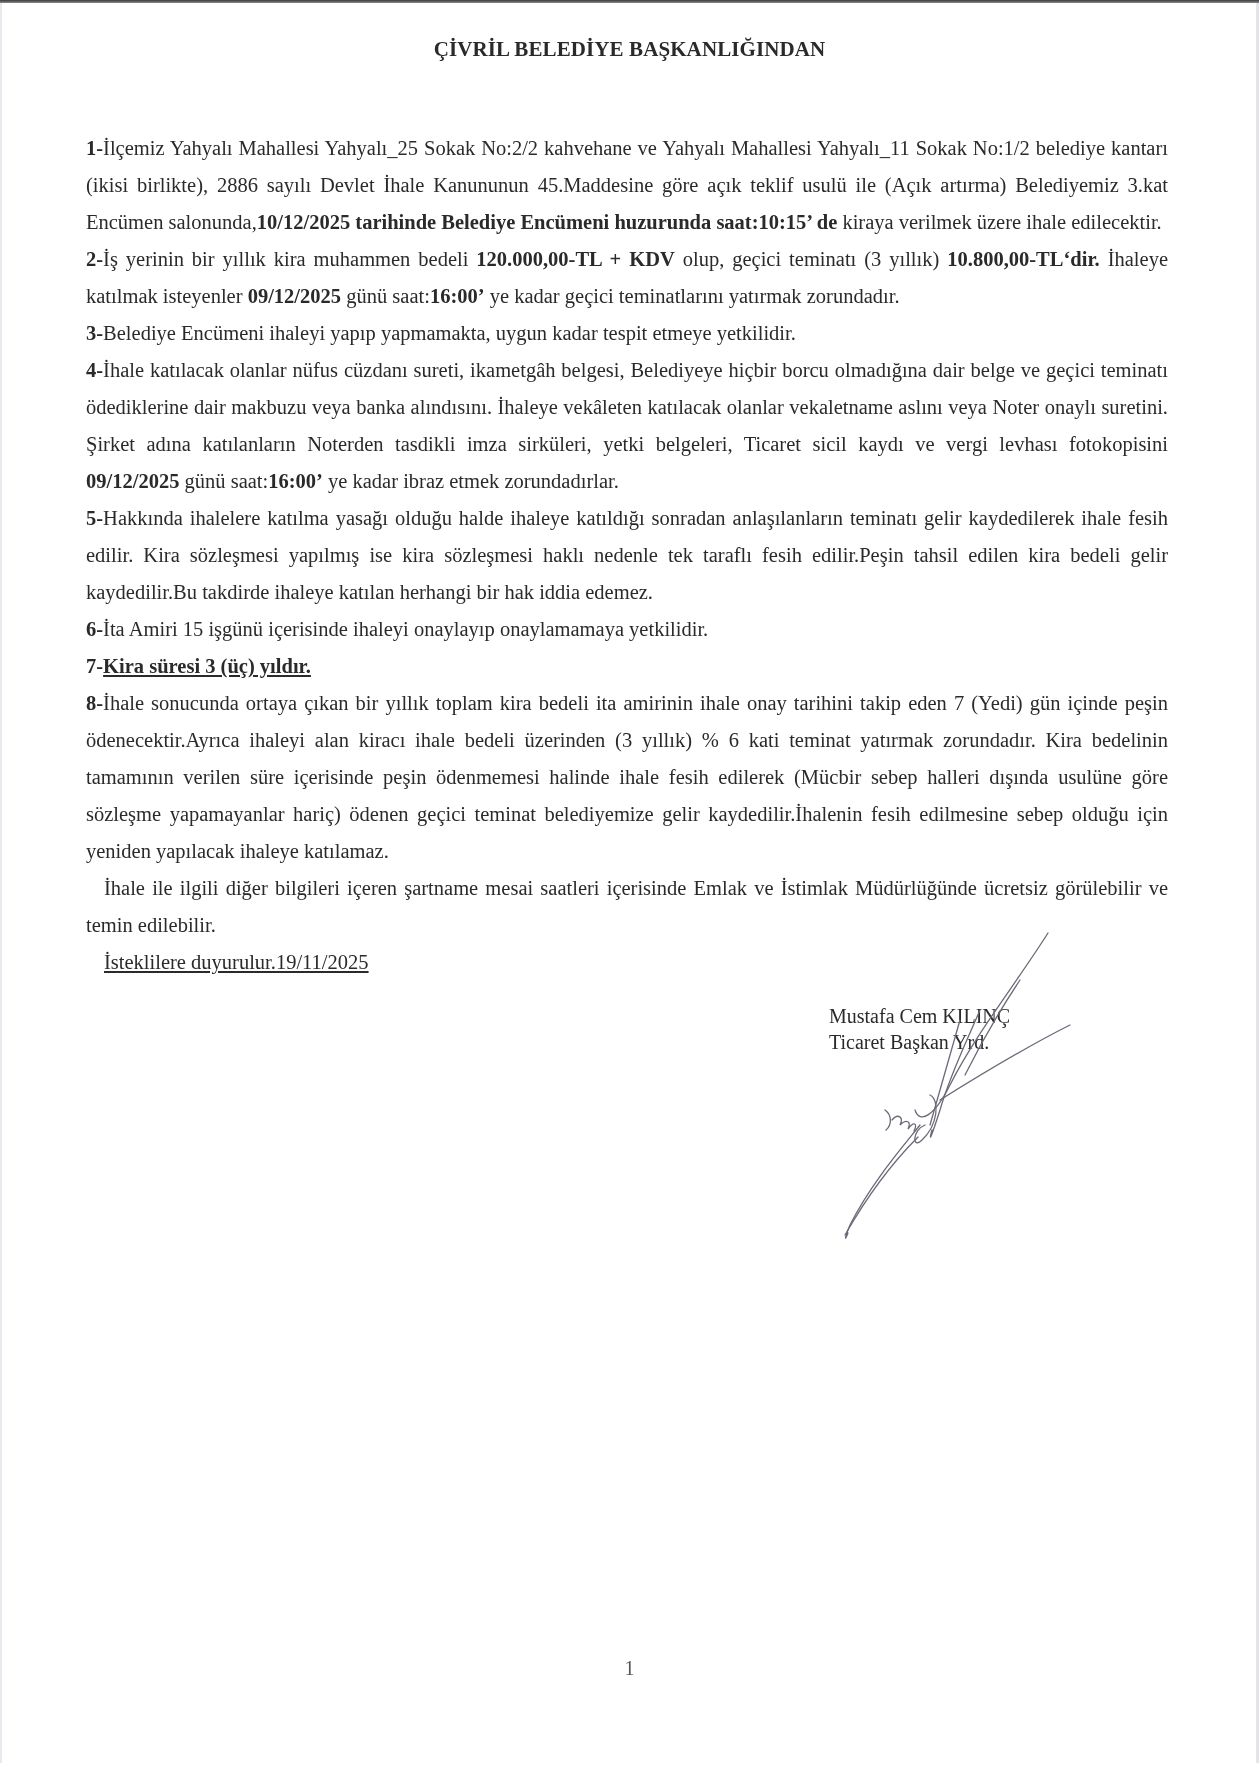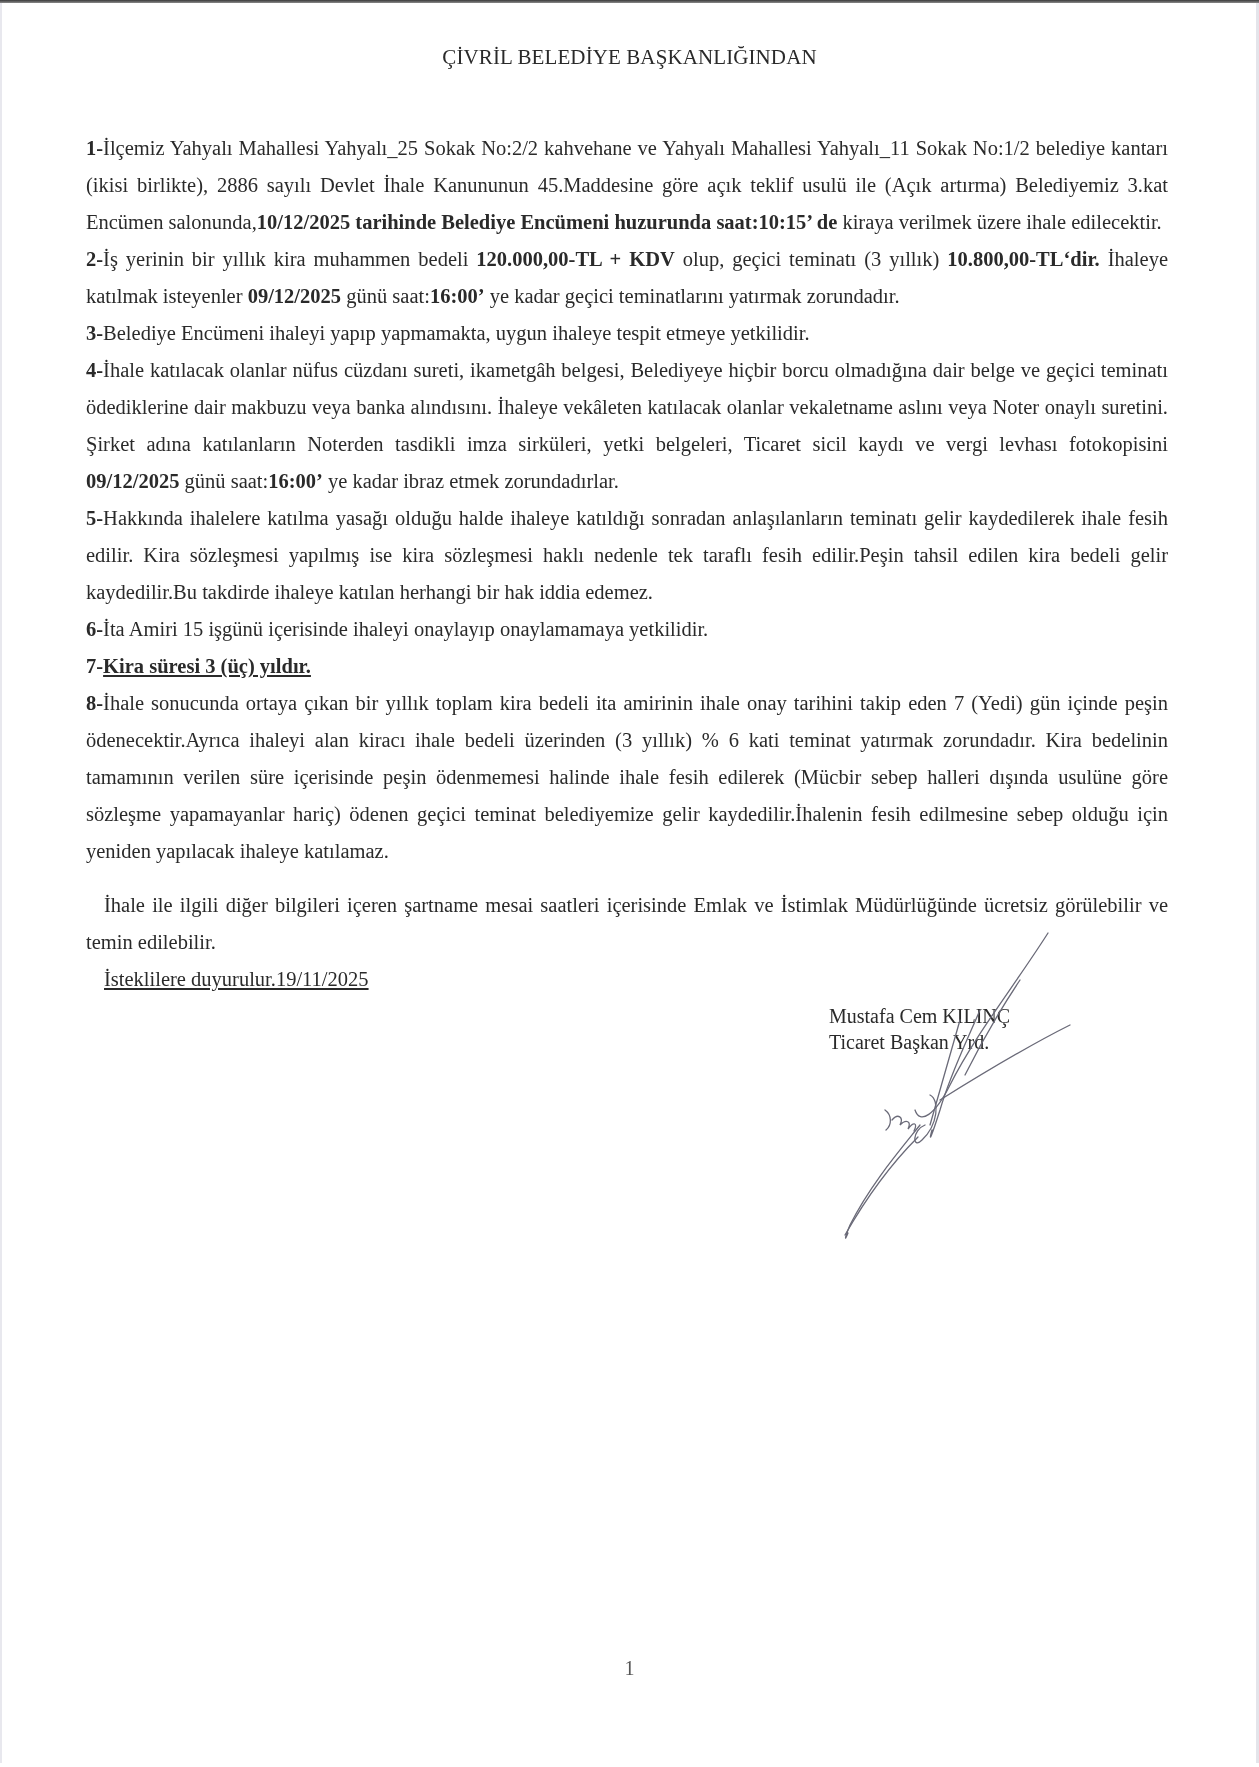--- a/index.html
+++ b/index.html
@@ -9,33 +9,33 @@
     color: #2a2a2a;
   }
   .scan-top {
     position: absolute; left: 0; top: 0; width: 1259px; height: 3px;
     background: linear-gradient(to bottom, #3a3a3a, #8a8a8a);
   }
   .scan-left { position: absolute; left: 0; top: 3px; width: 2px; height: 1760px; background: #e8e8ee; }
   .scan-right { position: absolute; right: 0; top: 3px; width: 3px; height: 1760px; background: #e4e4ea; }
 
   .header {
-    position: absolute; left: 0; width: 1259px; top: 44px;
-    text-align: center; font-size: 21px; line-height: 27px; letter-spacing: 0.1px;
+    position: absolute; left: 0; width: 1259px; top: 36px;
+    text-align: center; font-size: 21px; line-height: 27px; letter-spacing: 0.1px; font-weight: bold;
   }
   .header div { margin: 0; }
 
   .body-text {
     position: absolute; left: 86px; top: 130px; width: 1082px;
     font-size: 20.5px; line-height: 37px; text-align: justify;
   }
   .para { margin: 0; }
   .para .num, .para b { font-weight: bold; }
   .para u { text-decoration: underline; }
-  .indent { text-indent: 18px; margin-top: 17px; }
+  .indent { text-indent: 18px; }
   .announce { padding-left: 18px; text-decoration: underline; }
 
   .signature-block {
     position: absolute; left: 829px; top: 1003px;
     font-size: 20px; line-height: 26px; text-align: left;
   }
   .signature-svg { position: absolute; left: 800px; top: 925px; width: 300px; height: 320px; pointer-events: none; }
 
   .page-number {
     position: absolute; left: 0; width: 1259px; top: 1657px;
@@ -51,21 +51,21 @@
 
 <div class="header">
   <div>ÇİVRİL BELEDİYE BAŞKANLIĞINDAN</div>
 </div>
 
 <div class="body-text">
   <p class="para"><span class="num">1-</span><span>İlçemiz Yahyalı Mahallesi Yahyalı_25 Sokak No:2/2 kahvehane ve Yahyalı Mahallesi Yahyalı_11 Sokak No:1/2 belediye kantarı (ikisi birlikte), 2886 sayılı Devlet İhale Kanununun 45.Maddesine göre açık teklif usulü ile (Açık artırma) Belediyemiz 3.kat Encümen salonunda,</span><b>10/12/2025 tarihinde Belediye Encümeni huzurunda saat:10:15’ de</b><span> kiraya verilmek üzere ihale edilecektir.</span></p>
 
   <p class="para"><span class="num">2-</span><span>İş yerinin bir yıllık kira muhammen bedeli </span><b>120.000,00-TL + KDV</b><span> olup, geçici teminatı (3 yıllık) </span><b>10.800,00-TL‘dir.</b><span> İhaleye katılmak isteyenler </span><b>09/12/2025</b><span> günü saat:</span><b>16:00’</b><span> ye kadar geçici teminatlarını yatırmak zorundadır.</span></p>
 
-  <p class="para"><span class="num">3-</span><span>Belediye Encümeni ihaleyi yapıp yapmamakta, uygun ihaleye tespit etmeye yetkilidir.</span></p>
+  <p class="para"><span class="num">3-</span><span>Belediye Encümeni ihaleyi yapıp yapmamakta, uygun kadar tespit etmeye yetkilidir.</span></p>
 
   <p class="para"><span class="num">4-</span><span>İhale katılacak olanlar nüfus cüzdanı sureti, ikametgâh belgesi, Belediyeye hiçbir borcu olmadığına dair belge ve geçici teminatı ödediklerine dair makbuzu veya banka alındısını. İhaleye vekâleten katılacak olanlar vekaletname aslını veya Noter onaylı suretini. Şirket adına katılanların Noterden tasdikli imza sirküleri, yetki belgeleri, Ticaret sicil kaydı ve vergi levhası fotokopisini </span><b>09/12/2025</b><span> günü saat:</span><b>16:00’</b><span> ye kadar ibraz etmek zorundadırlar.</span></p>
 
   <p class="para"><span class="num">5-</span><span>Hakkında ihalelere katılma yasağı olduğu halde ihaleye katıldığı sonradan anlaşılanların teminatı gelir kaydedilerek ihale fesih edilir. Kira sözleşmesi yapılmış ise kira sözleşmesi haklı nedenle tek taraflı fesih edilir.Peşin tahsil edilen kira bedeli gelir kaydedilir.Bu takdirde ihaleye katılan herhangi bir hak iddia edemez.</span></p>
 
   <p class="para"><span class="num">6-</span><span>İta Amiri 15 işgünü içerisinde ihaleyi onaylayıp onaylamamaya yetkilidir.</span></p>
 
   <p class="para"><span class="num">7-</span><b><u>Kira süresi 3 (üç) yıldır.</u></b></p>
 
   <p class="para"><span class="num">8-</span><span>İhale sonucunda ortaya çıkan bir yıllık toplam kira bedeli ita amirinin ihale onay tarihini takip eden 7 (Yedi) gün içinde peşin ödenecektir.Ayrıca ihaleyi alan kiracı ihale bedeli üzerinden (3 yıllık) % 6 kati teminat yatırmak zorundadır. Kira bedelinin tamamının verilen süre içerisinde peşin ödenmemesi halinde ihale fesih edilerek (Mücbir sebep halleri dışında usulüne göre sözleşme yapamayanlar hariç) ödenen geçici teminat belediyemize gelir kaydedilir.İhalenin fesih edilmesine sebep olduğu için yeniden yapılacak ihaleye katılamaz.</span></p>

